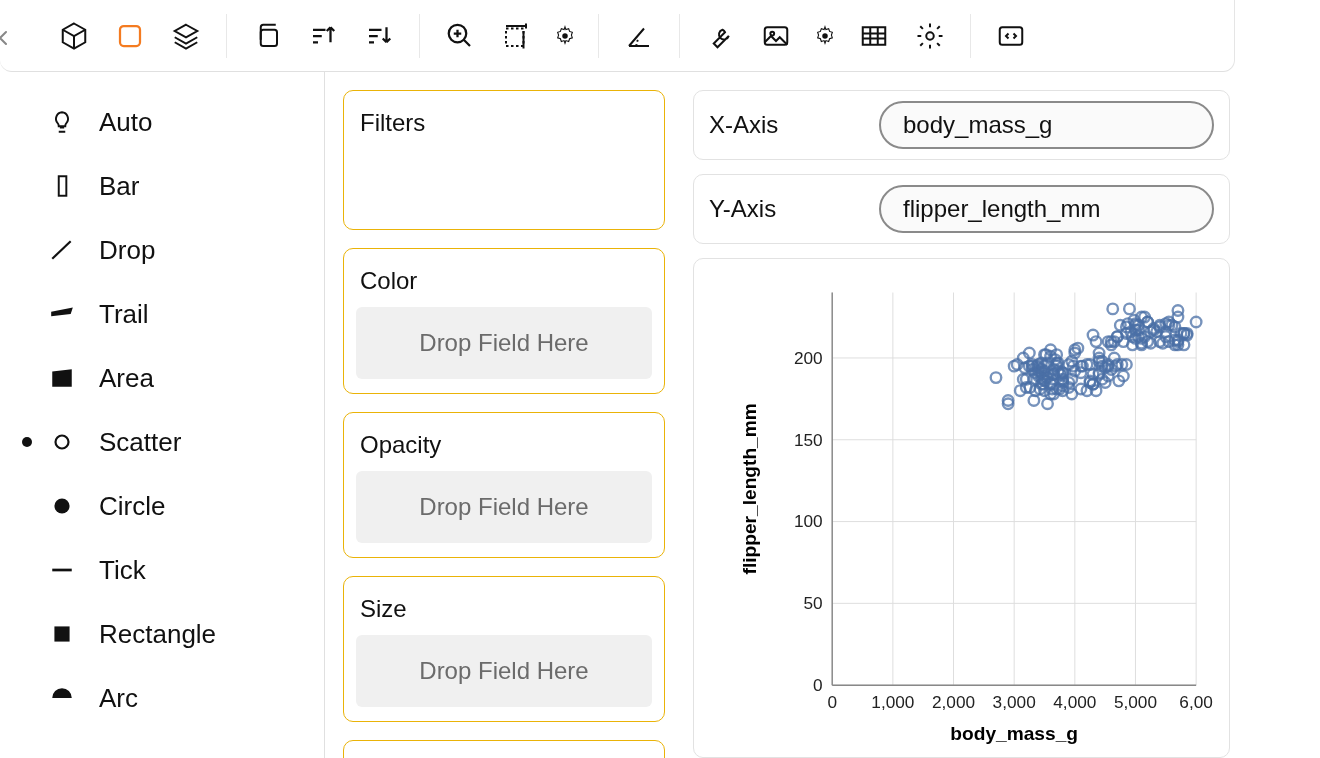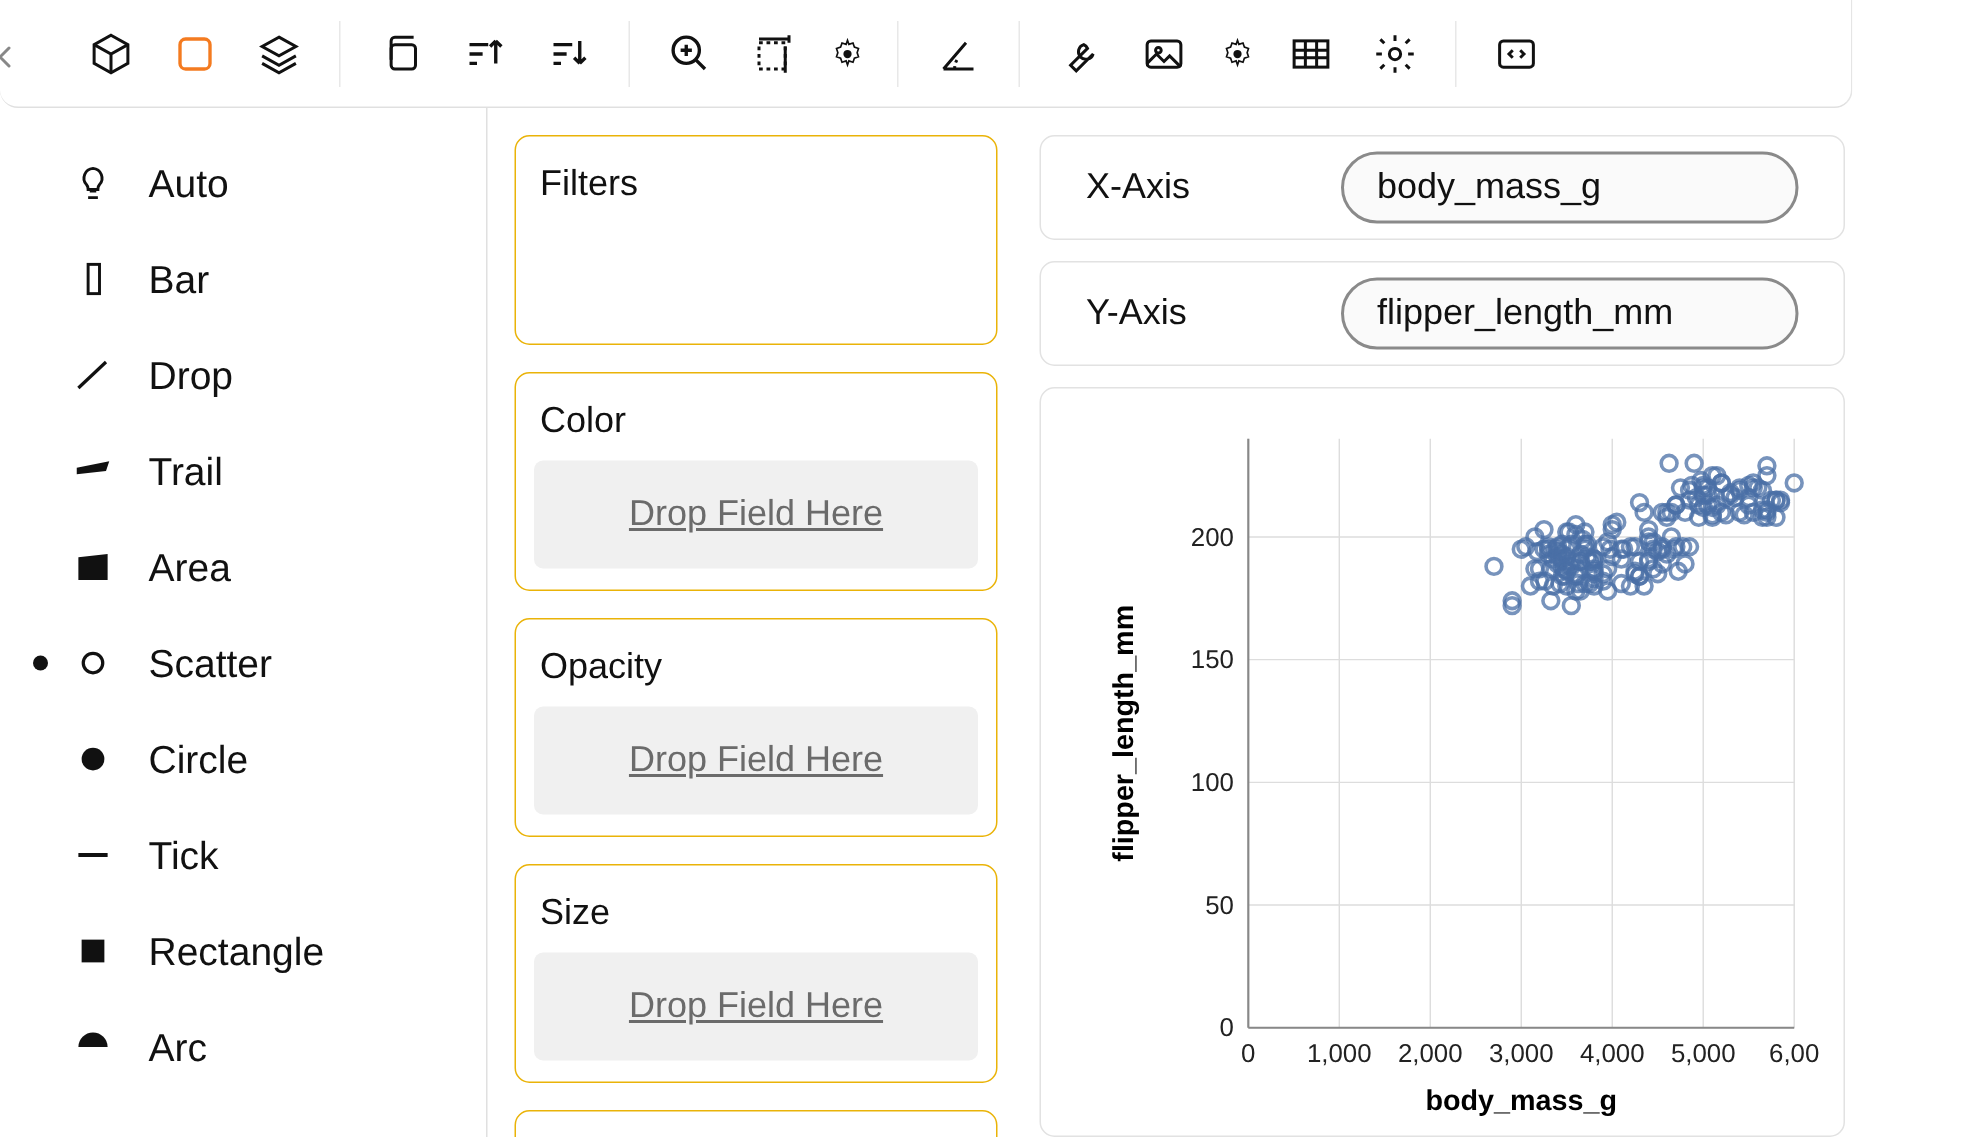--- a/index.html
+++ b/index.html
@@ -74,35 +74,34 @@
     padding: 18px 16px 12px 16px;
   }
   .enc-drop {
     margin: 0 12px 14px 12px;
     background: #f0f0f0;
     border-radius: 6px;
     text-align: center;
     color: #6b6b6b;
     font-size: 24px;
     padding: 22px 16px;
-    text-decoration: underline;
   }
   .filters-body { height: 80px; }
 
   .col-right {
     flex: 1;
     padding: 18px 90px 0 18px;
     display: flex;
     flex-direction: column;
   }
   .axis-row {
     display: flex; align-items: center;
     border: 1px solid #e2e2e2;
     border-radius: 10px;
-    padding: 10px 30px;
+    padding: 10px 15px;
     margin-bottom: 14px;
   }
   .axis-label { font-size: 24px; flex: 0 0 170px; }
   .axis-field {
     flex: 1;
     border: 2px solid #8a8a8a;
     border-radius: 26px;
     padding: 8px 22px;
     font-size: 24px;
     background: #fafafa;

